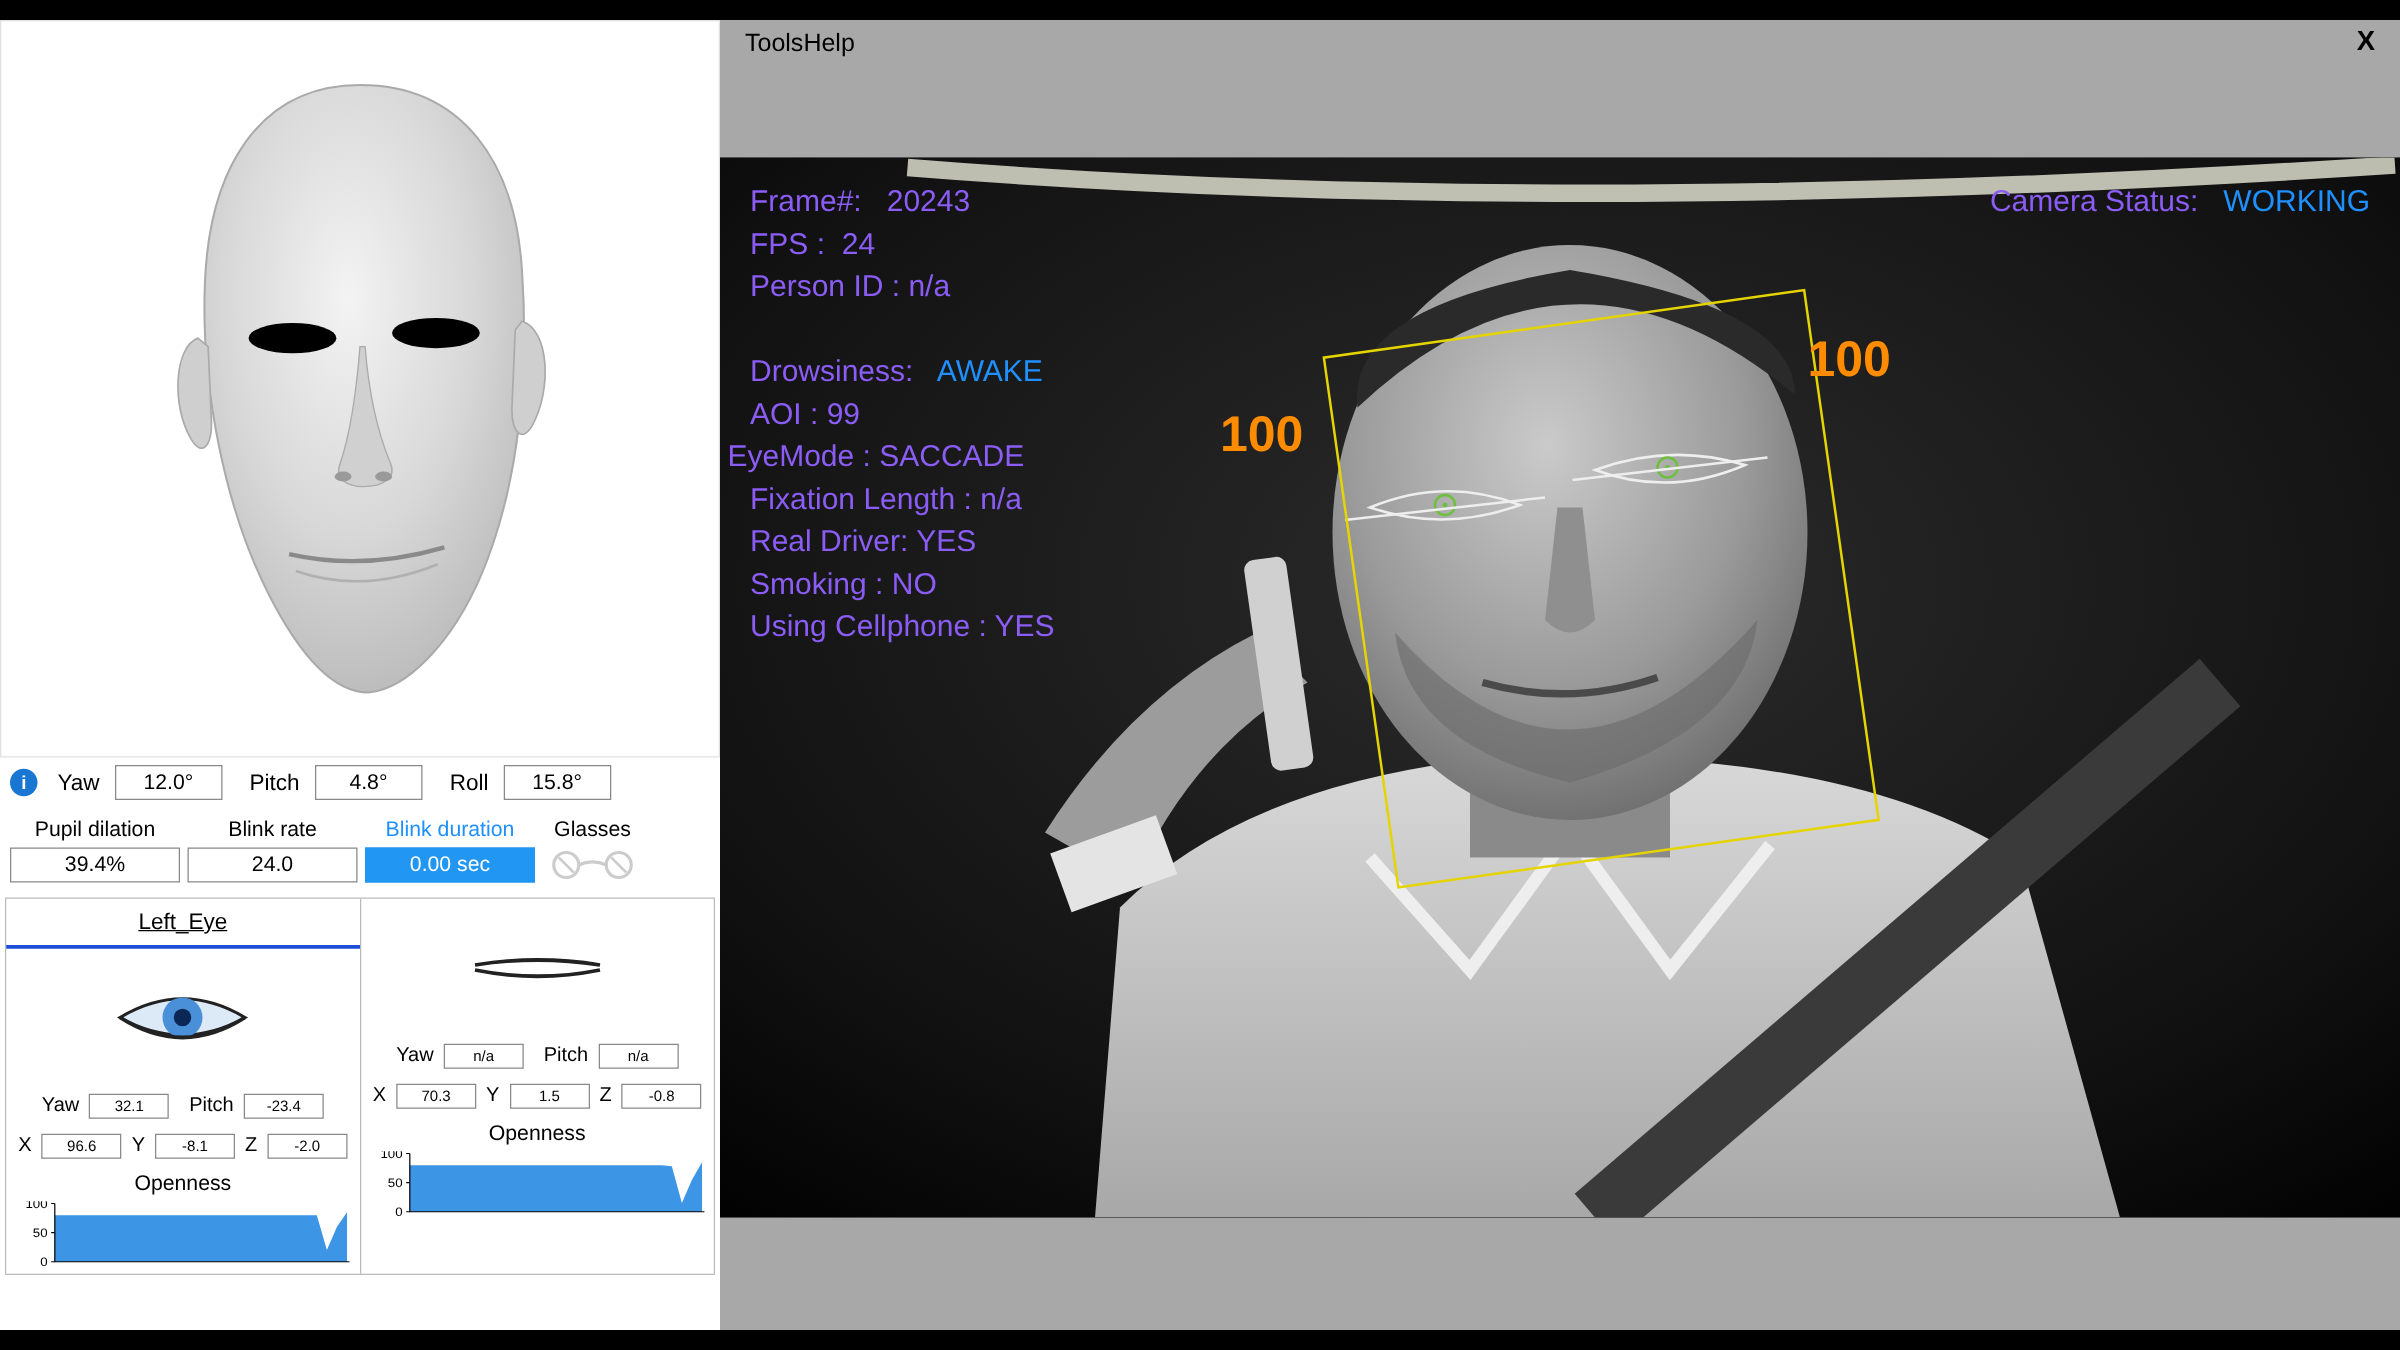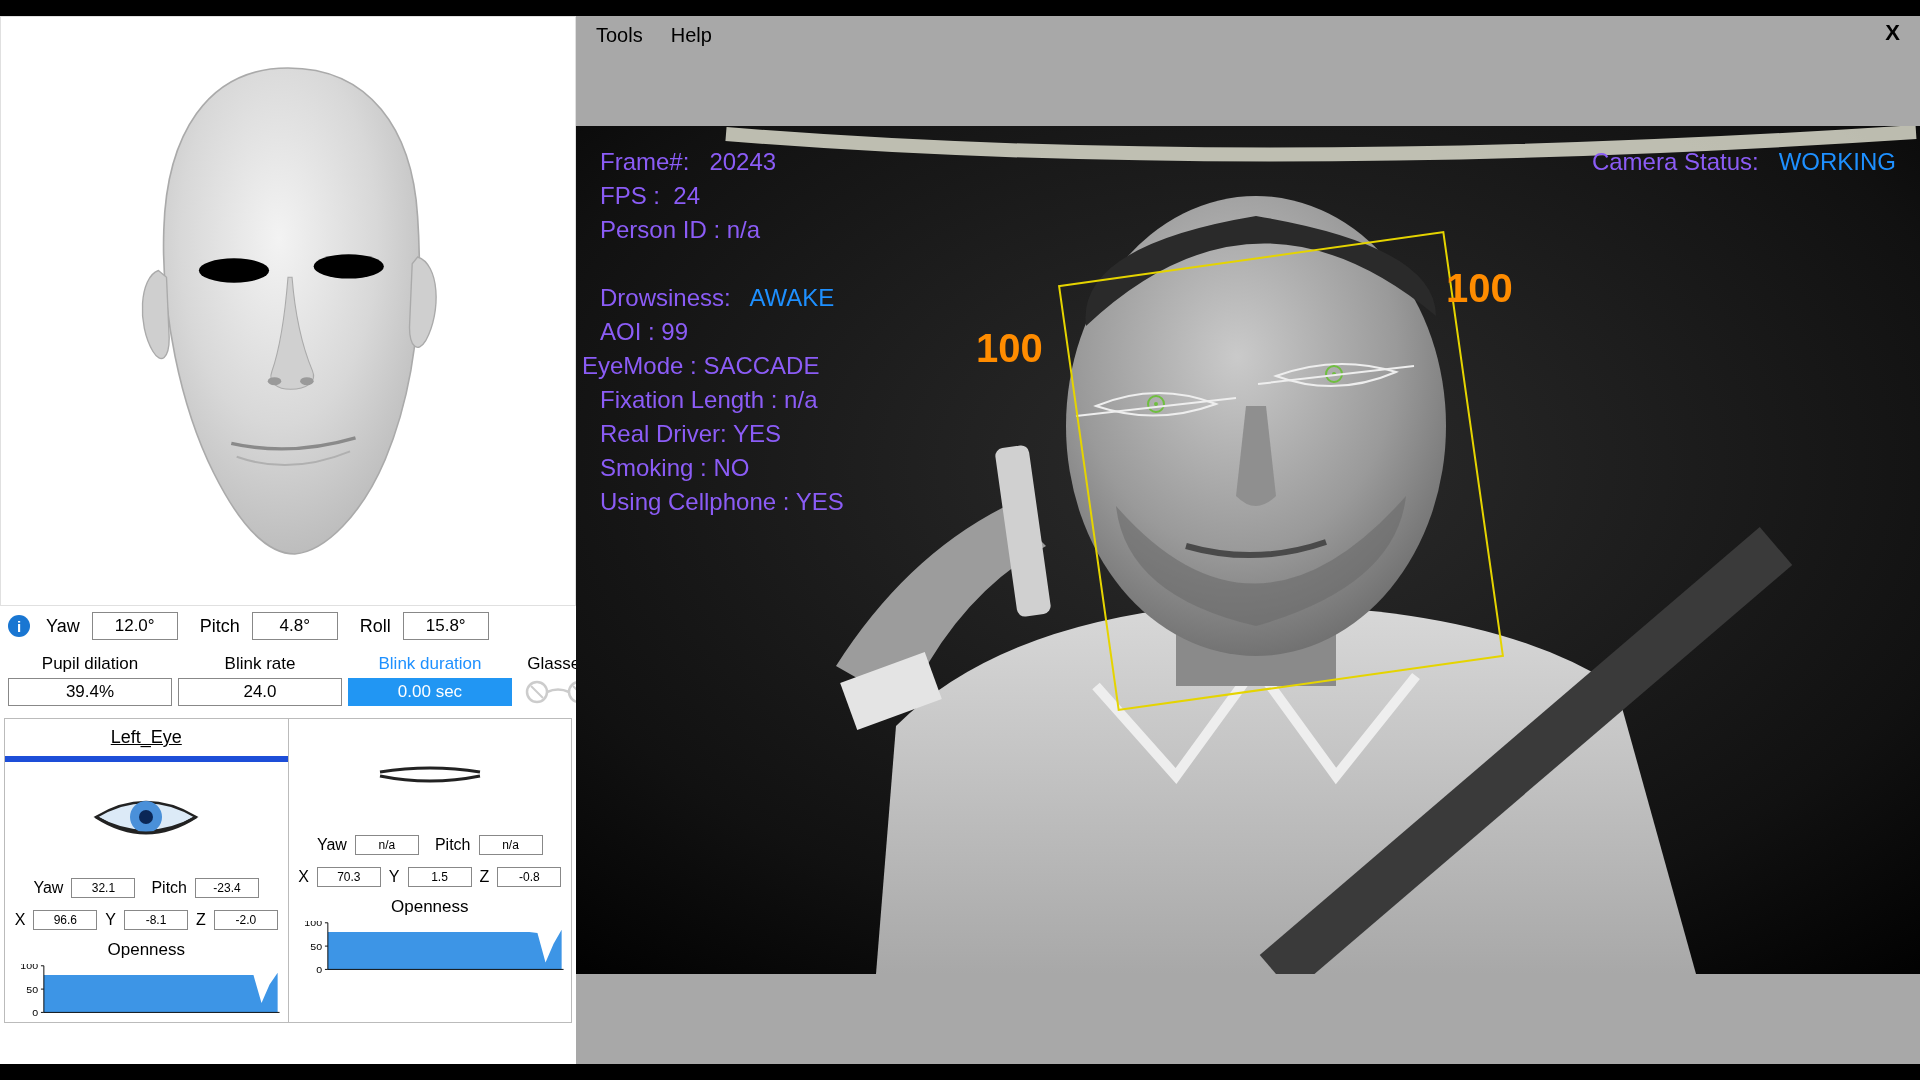--- a/index.html
+++ b/index.html
@@ -61,21 +61,21 @@
   padding: 8px 8px;
   align-items: flex-end;
 }
 .metric {
   display: flex;
   flex-direction: column;
   align-items: center;
   gap: 4px;
   font-size: 17px;
 }
-.metric .val-box { width: 164px; }
+.metric .val-box { width: 136px; }
 .metric.blue .val-box { background: #2196f3; color: #fff; border-color: #2196f3;}
 .glasses-icon {
   width: 80px; height: 28px;
   display: flex; align-items: center; justify-content: center;
   color: #ccc;
 }
 .eyes-grid {
   display: flex;
   border: 1px solid #bbb;
   margin: 4px 4px 0 4px;
@@ -85,21 +85,21 @@
   border-right: 1px solid #bbb;
   display: flex;
   flex-direction: column;
 }
 .eye-col:last-child { border-right: none; }
 .eye-header {
   text-align: center;
   padding: 8px 0;
   font-size: 18px;
   text-decoration: underline;
-  border-bottom: 6px solid #1d4ed8;
+  border-bottom: 3px solid #1d4ed8;
 }
 .eye-draw {
   height: 110px;
   display: flex; align-items: center; justify-content: center;
 }
 .eye-vals {
   display: flex;
   justify-content: center;
   gap: 8px;
   padding: 6px 4px;
@@ -120,21 +120,20 @@
   flex: 1;
   background: #a8a8a8;
   display: flex;
   flex-direction: column;
 }
 .menubar {
   display: flex;
   align-items: center;
   padding: 4px 20px;
   font-size: 20px;
-  gap: 28px;
   position: relative;
   height: 38px;
 }
 .close-x {
   position: absolute;
   right: 20px; top: 4px;
   font-weight: bold;
   font-size: 22px;
 }
 .cam-view {

